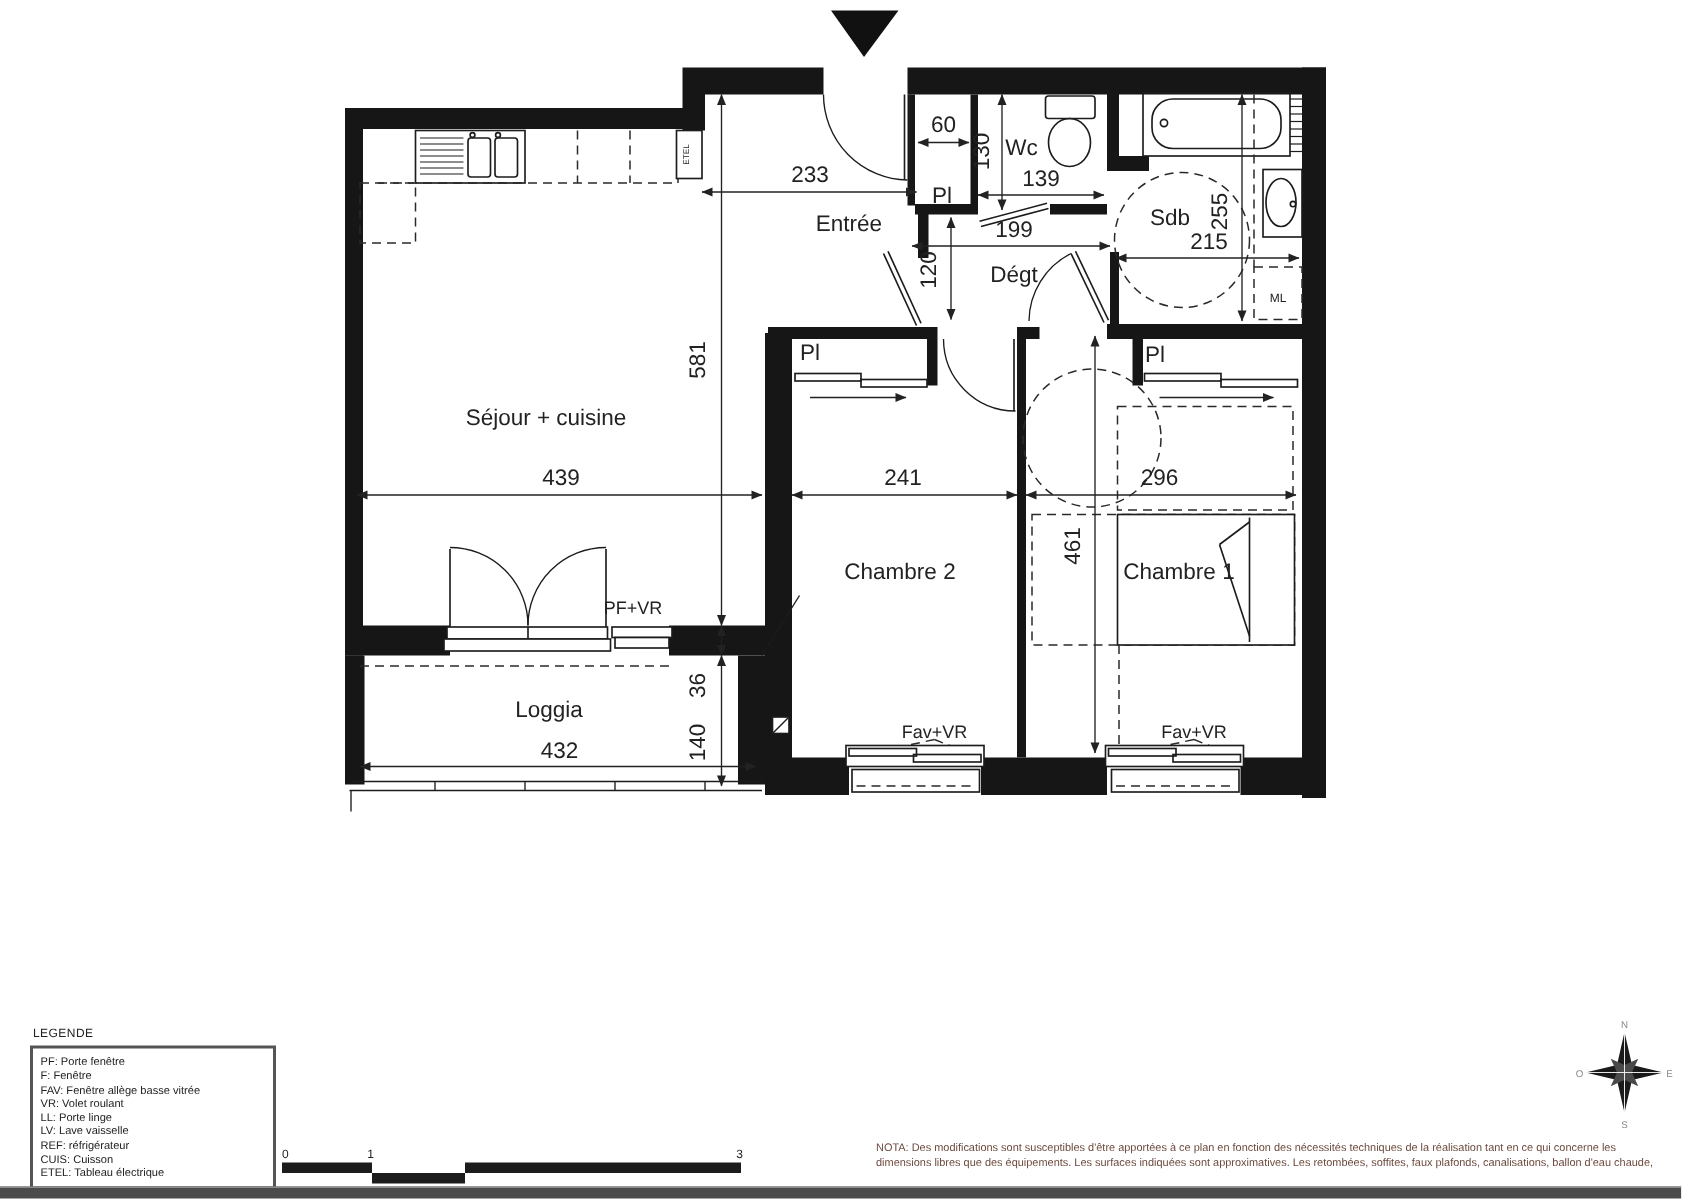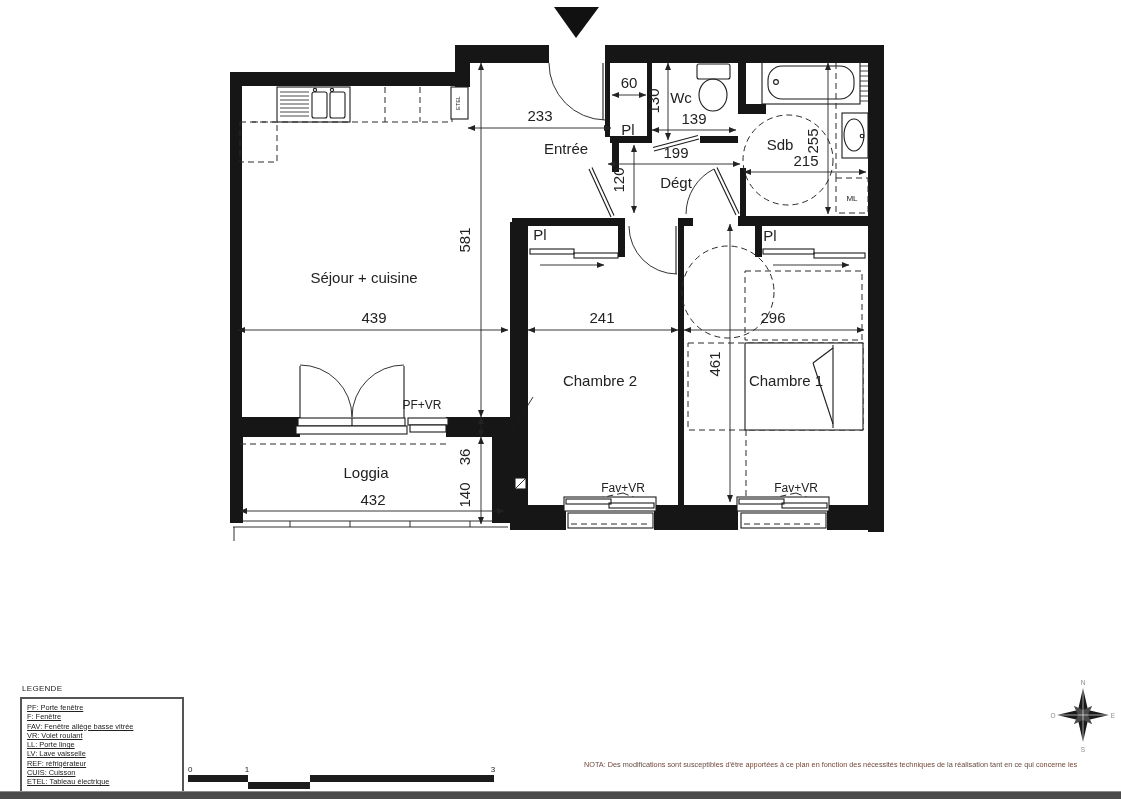--- a/index.html
+++ b/index.html
@@ -13,21 +13,21 @@
   .thin{fill:none;stroke:#1c1c1c;stroke-width:0.9;}
   .dash{fill:none;stroke:#2a2a2a;stroke-width:1;stroke-dasharray:6 4;}
   .dim{stroke:#222;stroke-width:0.9;fill:none;}
   .t15{font-size:15px;}
   .t12{font-size:12px;}
   .t8{font-size:8px;}
   .t6{font-size:6.5px;fill:#8a8a8a;}
   .legend{position:absolute;left:20px;top:684px;width:190px;}
   .legend-title{font-size:8px;color:#222;margin:0 0 4px 2px;letter-spacing:.3px;}
   .legend-box{border:2px solid #555;padding:4px 5px;width:150px;background:#fff;}
-  .legend-item{font-size:7.4px;line-height:9.3px;color:#222;white-space:nowrap;text-decoration:underline;}
+  .legend-item{font-size:7.4px;line-height:9.3px;color:#222;white-space:nowrap;}
   .nota{position:absolute;left:568px;top:760px;width:540px;}
   .nota div{font-size:7.3px;line-height:10px;color:#6d4a3e;white-space:nowrap;margin-left:16px;}
   .footer-bar{position:absolute;left:0;top:791px;width:1121px;height:7px;
               background:#4b4b4b;border-top:1px solid #8c8c8c;}
 </style>
 </head>
 <body>
 
 <div class="stage">
 
@@ -304,17 +304,18 @@
     <div class="legend-item">LL: Porte linge</div>
     <div class="legend-item">LV: Lave vaisselle</div>
     <div class="legend-item">REF: réfrigérateur</div>
     <div class="legend-item">CUIS: Cuisson</div>
     <div class="legend-item">ETEL: Tableau électrique</div>
   </div>
 </div>
 
 <div class="nota">
   <div>NOTA: Des modifications sont susceptibles d'être apportées à ce plan en fonction des nécessités techniques de la réalisation tant en ce qui concerne les</div>
+  <div>dimensions libres que des équipements. Les surfaces indiquées sont approximatives. Les retombées, soffites, faux plafonds, canalisations, ballon d'eau chaude,</div>
 </div>
 
 <div class="footer-bar"></div>
 
 </div>
 
 </body></html>

